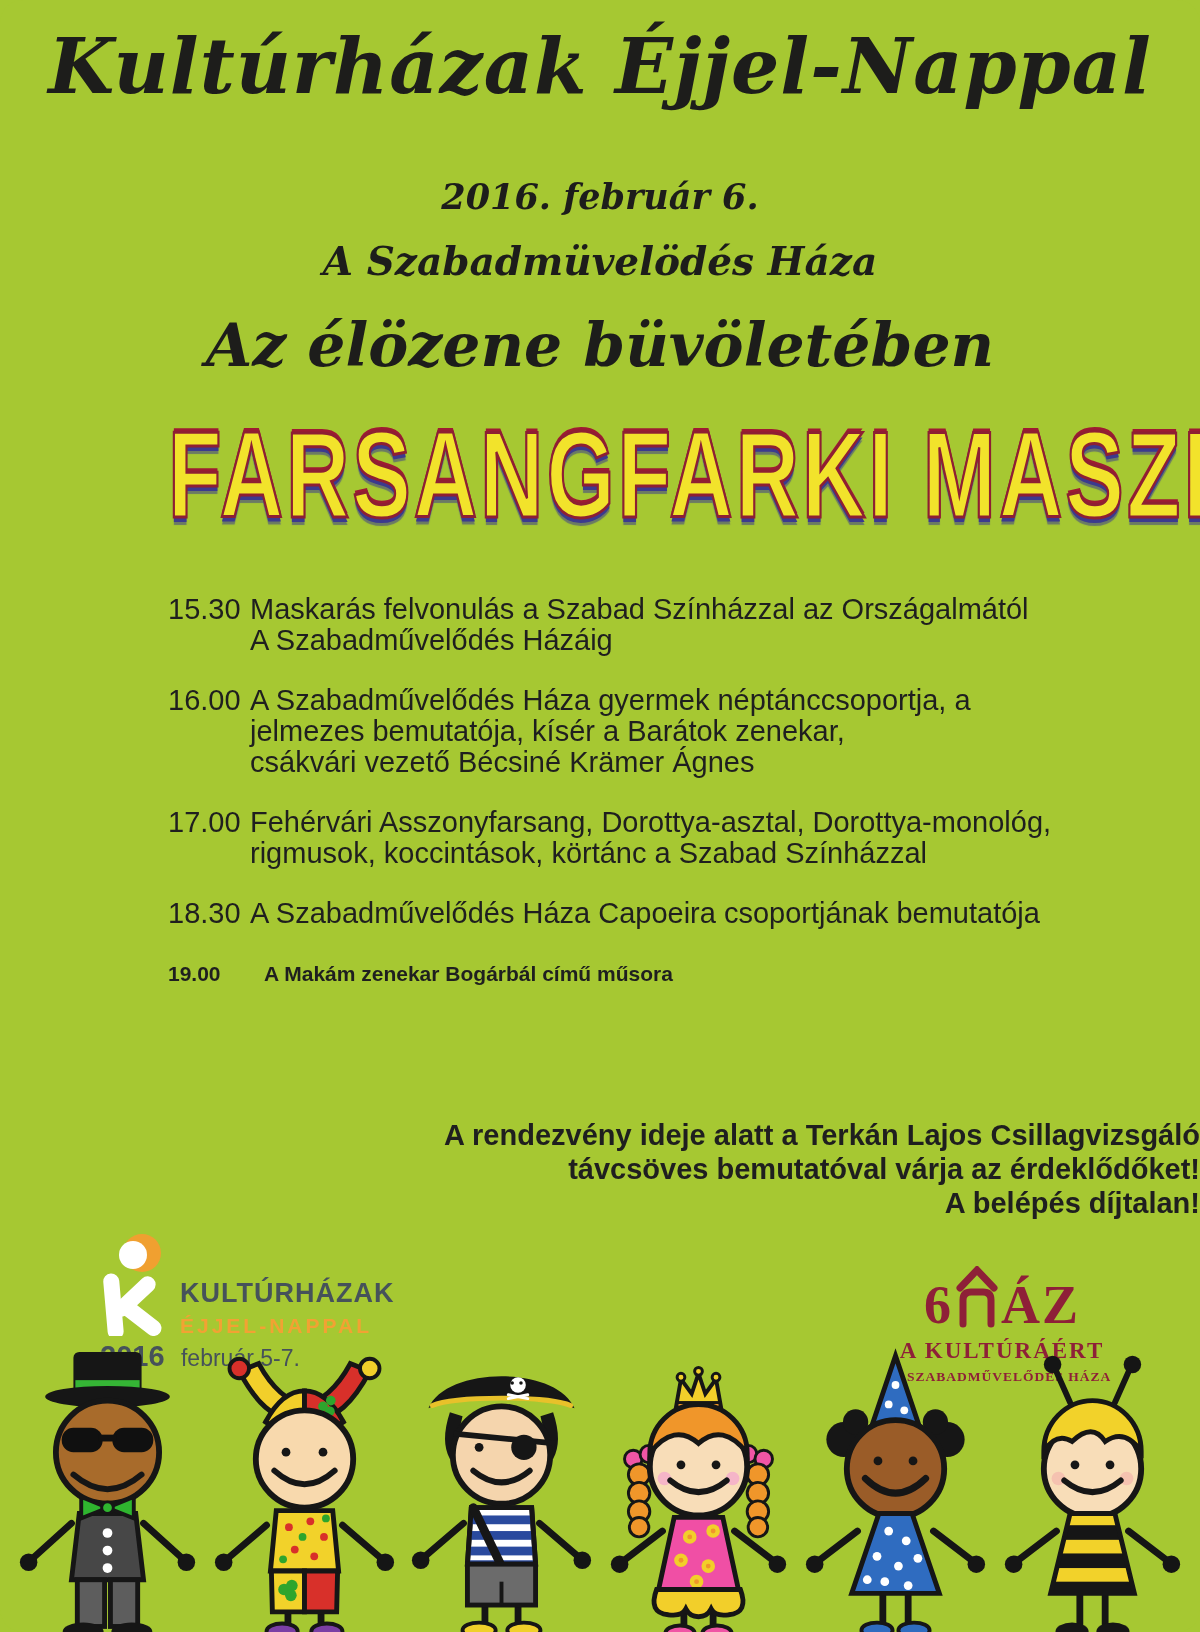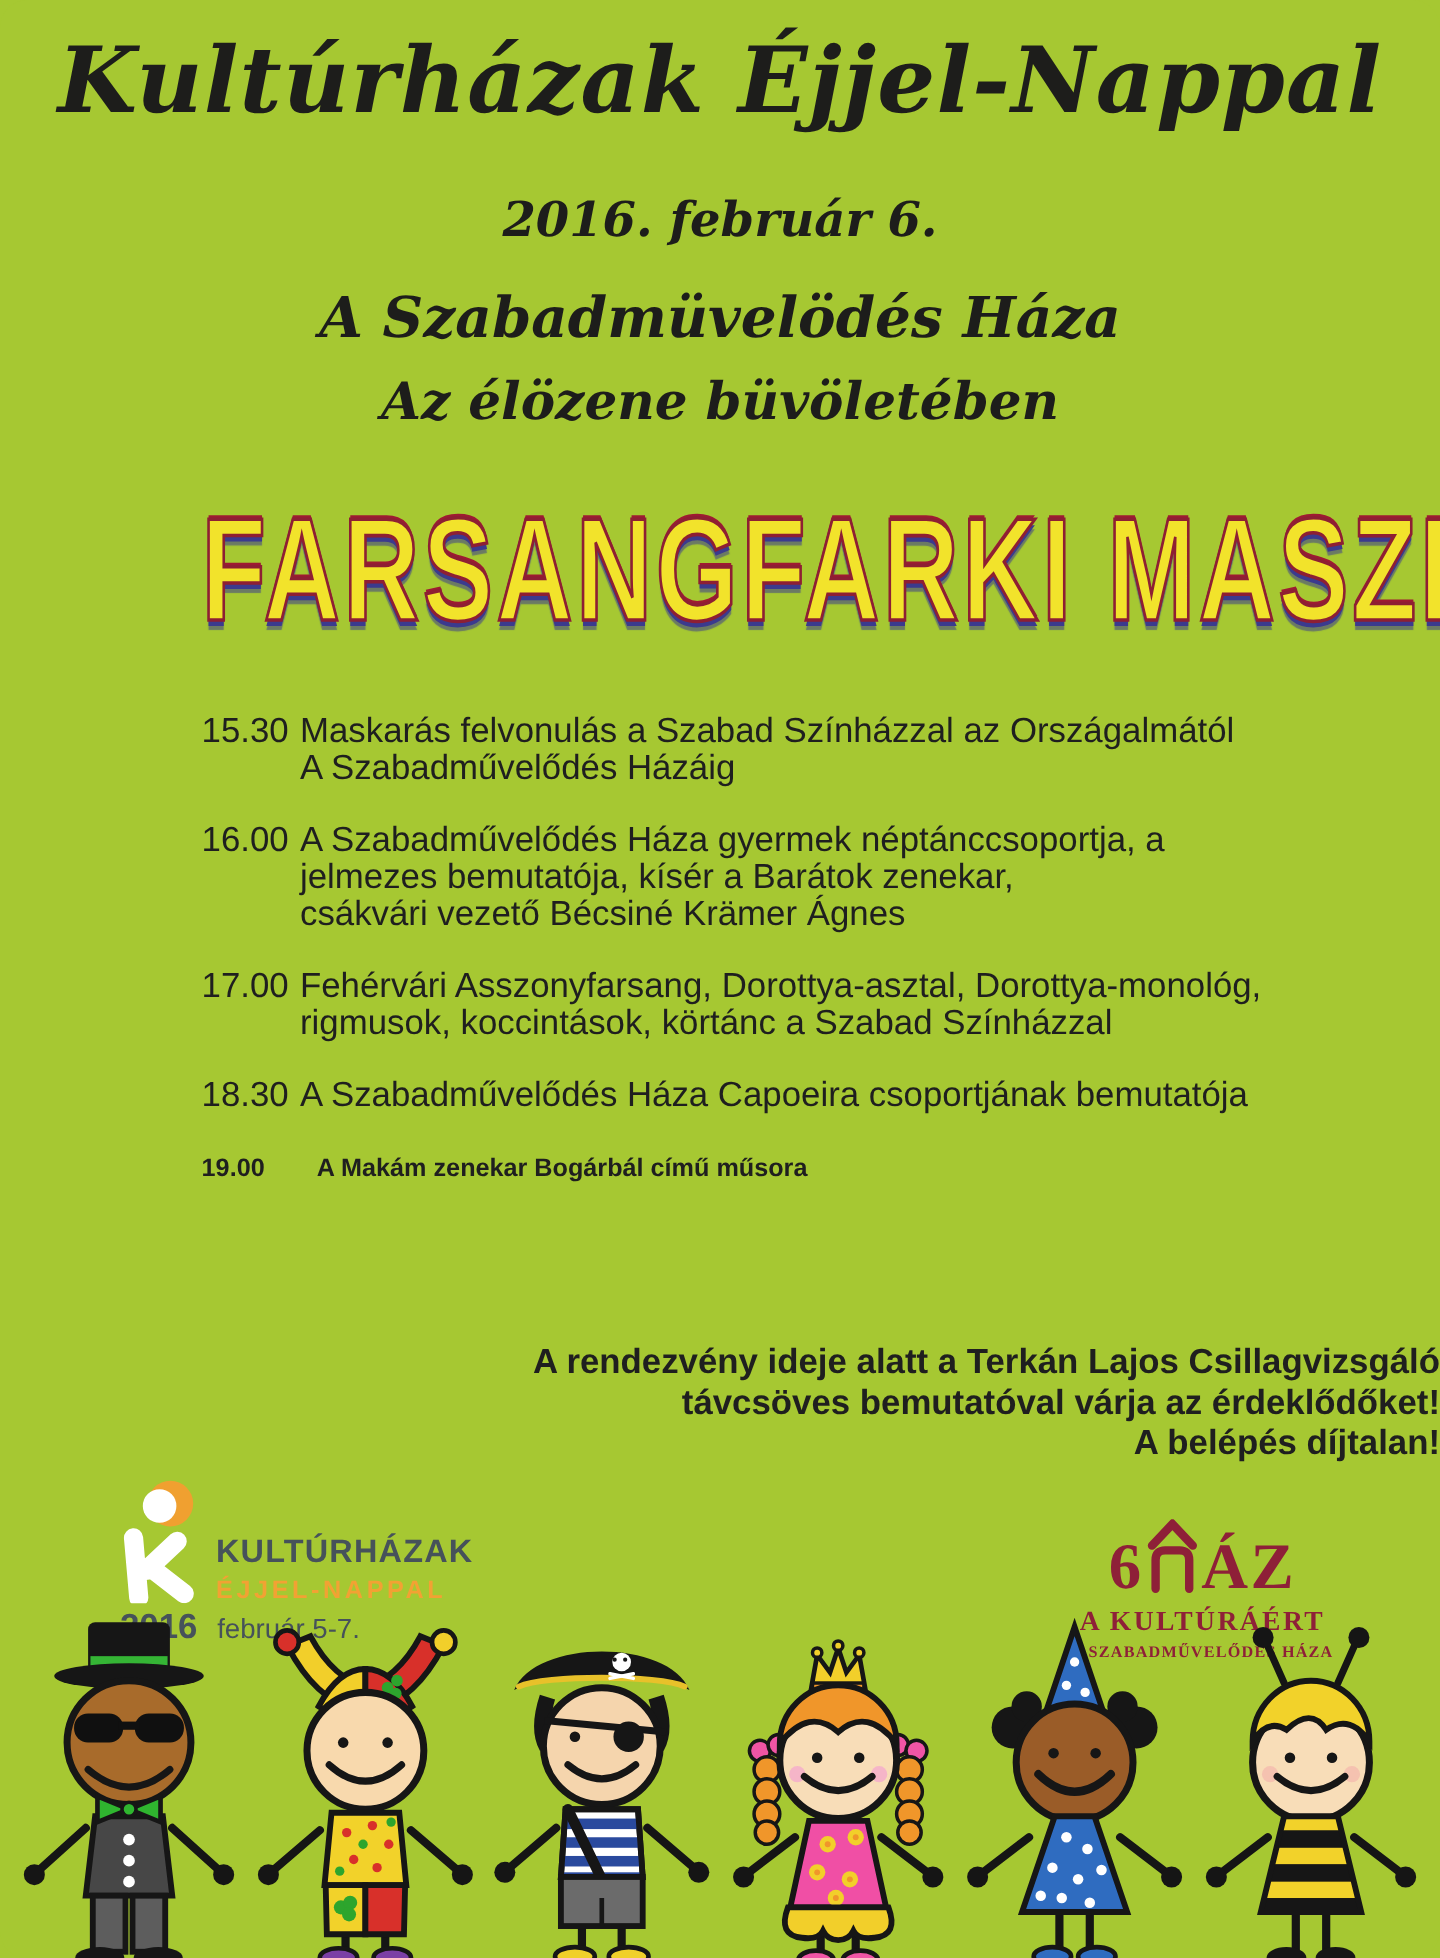--- a/index.html
+++ b/index.html
@@ -7,23 +7,23 @@
     position:relative;width:1200px;height:1632px;background:#a6c832;
     overflow:hidden;font-family:"Liberation Sans",sans-serif;color:#1e1e1e;border-radius:23px;
   }
   
   .script{
     position:absolute;left:0;right:0;text-align:center;
     font-family:"DejaVu Serif",serif;font-style:italic;font-weight:bold;
     color:#1d1d1b;white-space:nowrap;
   }
   .title{top:22px;font-size:76px;letter-spacing:1px;}
-  .sub-date{top:160px;font-size:40px;}
-  .sub-venue{top:238px;font-size:47px;}
-  .sub-tagline{top:310px;font-size:43px;}
+  .sub-date{top:176px;font-size:35px;}
+  .sub-venue{top:238px;font-size:39px;}
+  .sub-tagline{top:310px;font-size:60px;}
   
   .main-title{
     position:absolute;top:400px;left:0;width:100%;text-align:center;
     font-family:"Liberation Sans",sans-serif;font-weight:bold;
     font-size:122px;line-height:150px;color:#f2e32b;
     letter-spacing:4px;white-space:nowrap;
     transform:scaleX(0.72);transform-origin:50% 50%;
     -webkit-text-stroke:3px #8e1f33;
     text-shadow:0 -4px 0 #9e1b32,0 5px 0 #3b3a8e,0 8px 1px rgba(59,58,142,.55);
   }

